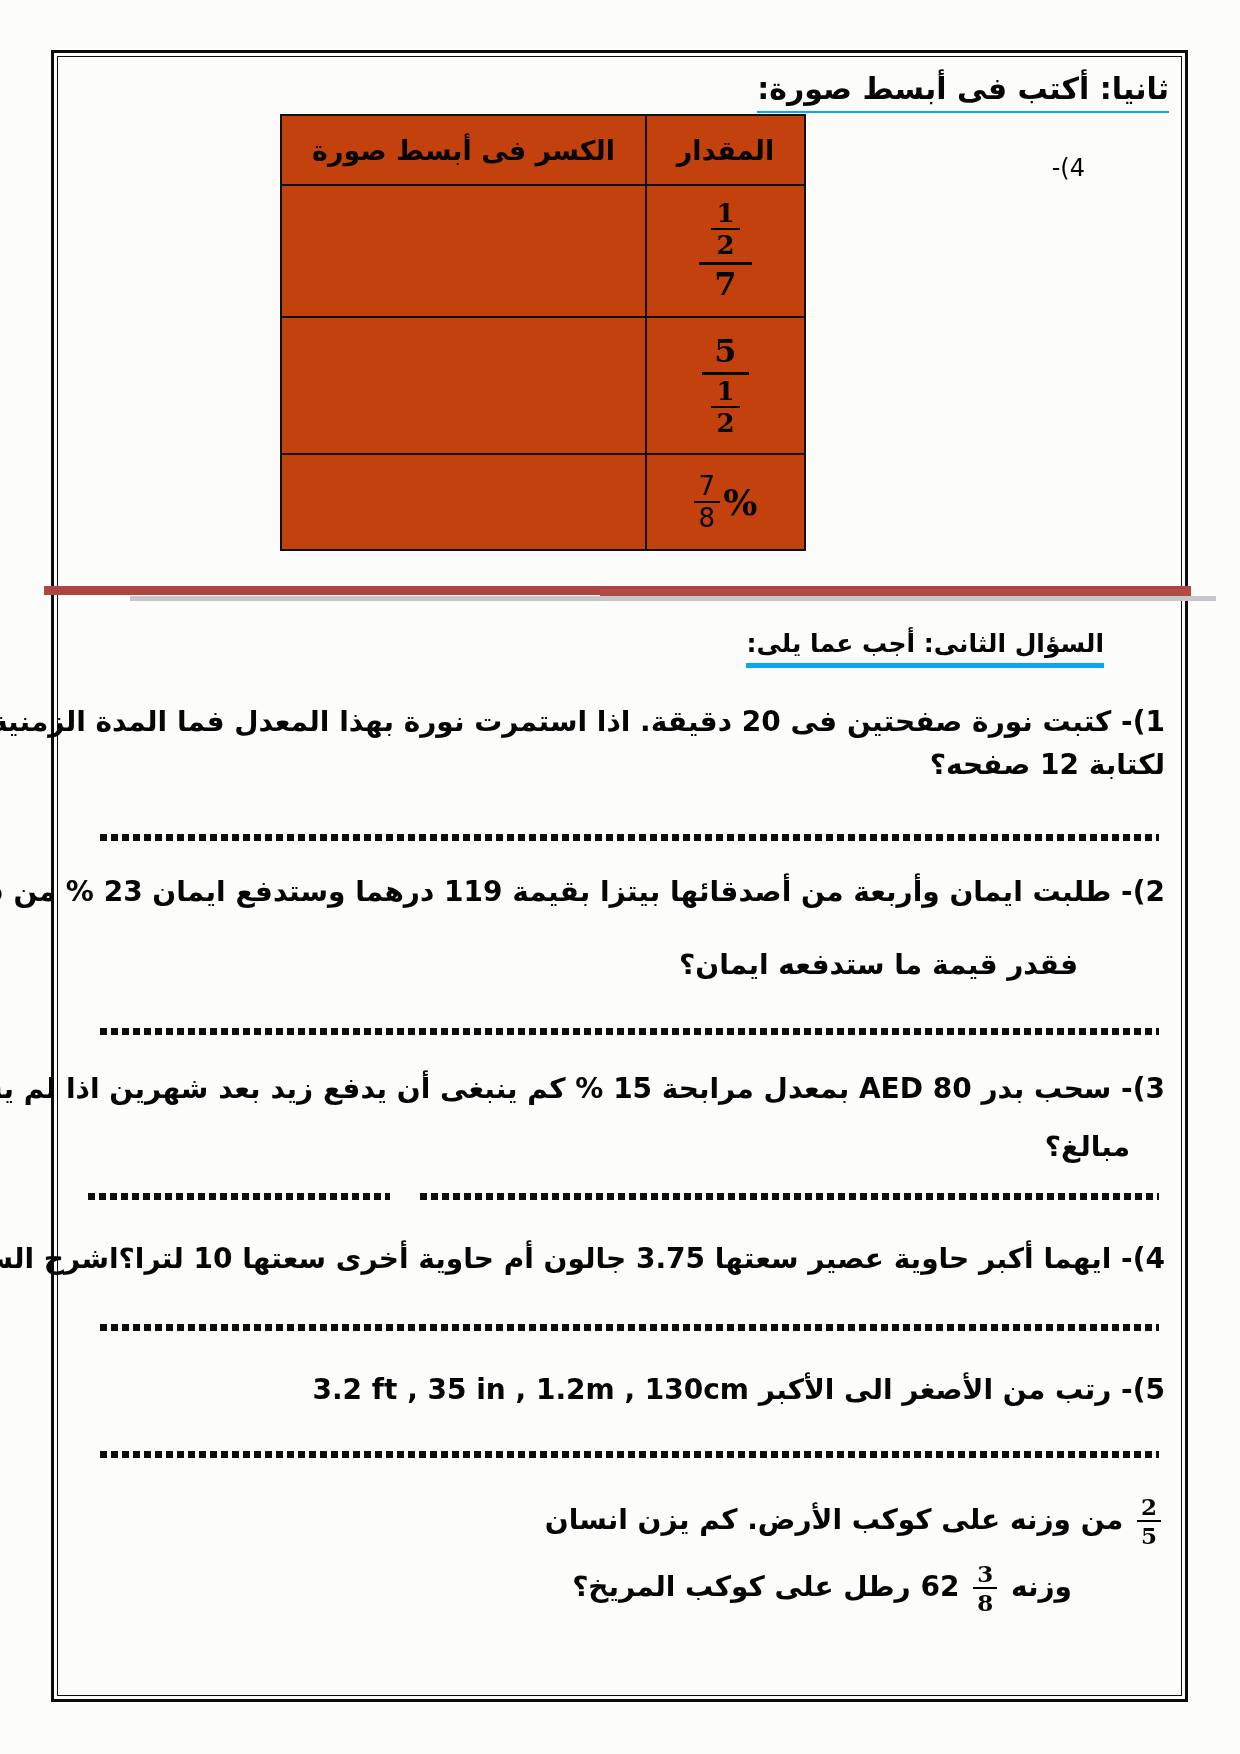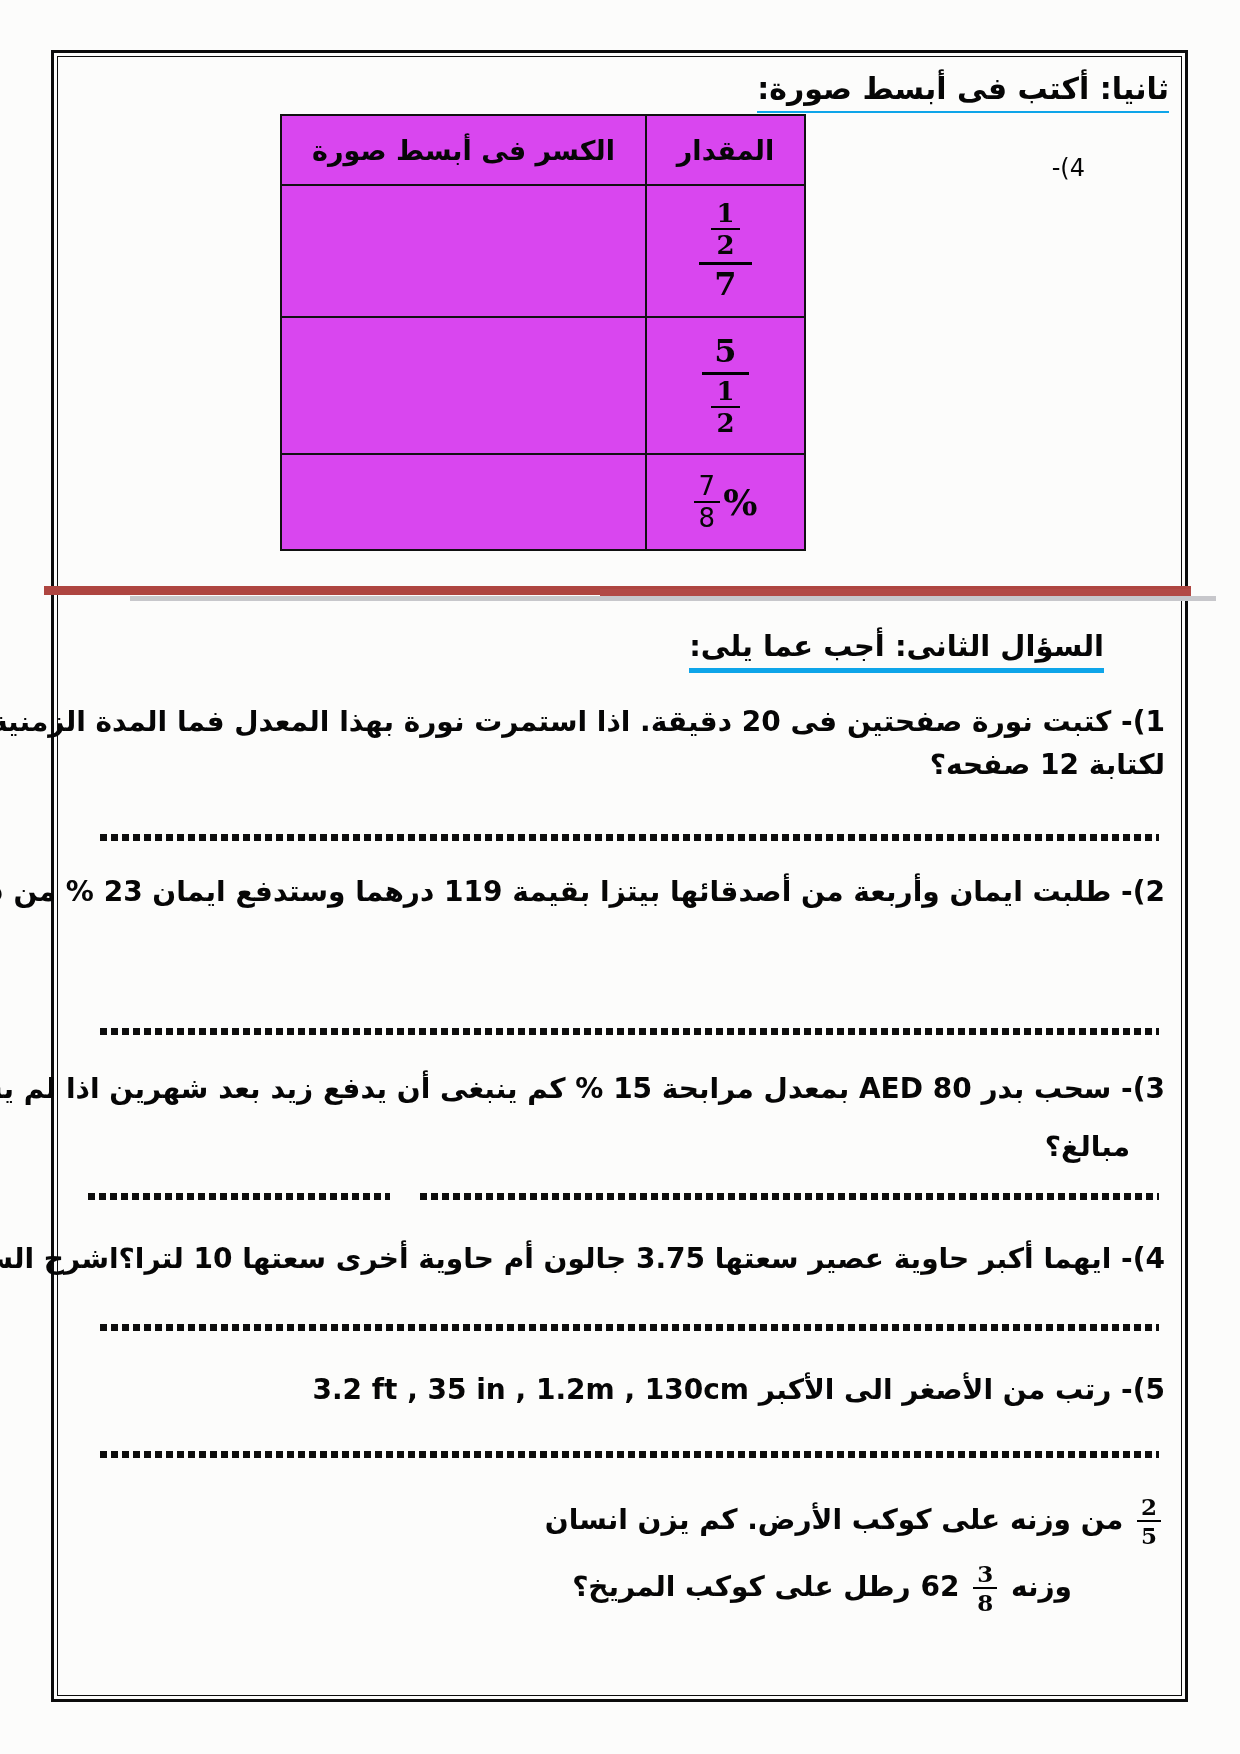--- a/index.html
+++ b/index.html
@@ -5,28 +5,28 @@
   html,body{margin:0;padding:0;background:#fff;}
   .page{position:relative;width:1240px;height:1754px;background:#fcfcfb;overflow:hidden;
         font-family:"DejaVu Sans",sans-serif;color:#060606;}
   
   .frame{position:absolute;left:51px;top:50px;width:1131px;height:1646px;border:3px solid #0c0c0c;}
   .frame::after{content:"";position:absolute;inset:3px;border:1px solid #0c0c0c;pointer-events:none;}
 
   
   .h-simplify{position:absolute;top:18px;left:0;right:16px;text-align:right;direction:rtl;
               font-size:30px;font-weight:700;white-space:nowrap;}
-  .h-q2{position:absolute;top:576px;right:81px;direction:rtl;font-size:29px;font-weight:700;white-space:nowrap;}
+  .h-q2{position:absolute;top:576px;right:81px;direction:rtl;font-size:25px;font-weight:700;white-space:nowrap;}
   .red-underline{display:inline-block;border-bottom:2px solid #0ea5e9;padding-bottom:5px;}
 
   .marker4{position:absolute;top:101px;right:100px;direction:rtl;font-size:24px;font-weight:400;}
 
   
   .wtable{position:absolute;top:61px;left:226px;border-collapse:collapse;direction:ltr;}
-  .wtable td{border:2px solid #111;text-align:center;vertical-align:middle;background:#d946ef;}
+  .wtable td{border:2px solid #111;text-align:center;vertical-align:middle;background:#c2410c;}
   .col-simplest{width:361px;}
   .col-value{width:155px;}
   .th{height:66px;font-size:27px;font-weight:700;direction:rtl;}
   .row-1 td{height:128px;} .row-2 td{height:133px;} .row-3 td{height:92px;}
 
   
   .cfrac{display:inline-block;text-align:center;font-family:"DejaVu Serif",serif;font-weight:700;line-height:1.05;}
   .cf-top{display:block;border-bottom:3px solid #000;padding:0 12px 4px;}
   .cf-bot{display:block;padding-top:3px;font-size:32px;}
   .cf-num{font-size:32px;}
@@ -121,20 +121,21 @@
 
     <div class="qblock q1">
       <div class="qline l1">1)- كتبت نورة صفحتين فى 20 دقيقة.  اذا استمرت نورة بهذا المعدل  فما المدة الزمنية اللازمة</div>
       <div class="qline l2">لكتابة 12 صفحه؟</div>
     </div>
 
     <div class="dots dots1"></div>
 
     <div class="qblock q2">
       <div class="qline l1">2)- طلبت ايمان وأربعة من أصدقائها بيتزا بقيمة 119 درهما وستدفع ايمان 23 % من قيمة الفاتورة</div>
+      <div class="qline l2">فقدر قيمة ما ستدفعه ايمان؟</div>
     </div>
 
     <div class="dots dots2"></div>
 
     <div class="qblock q3">
       <div class="qline l1">3)- سحب بدر AED  80 بمعدل مرابحة 15 % كم ينبغى أن يدفع زيد بعد شهرين اذا لم يسدد أية</div>
       <div class="qline l2">مبالغ؟</div>
     </div>
 
     <div class="dots dots3">

